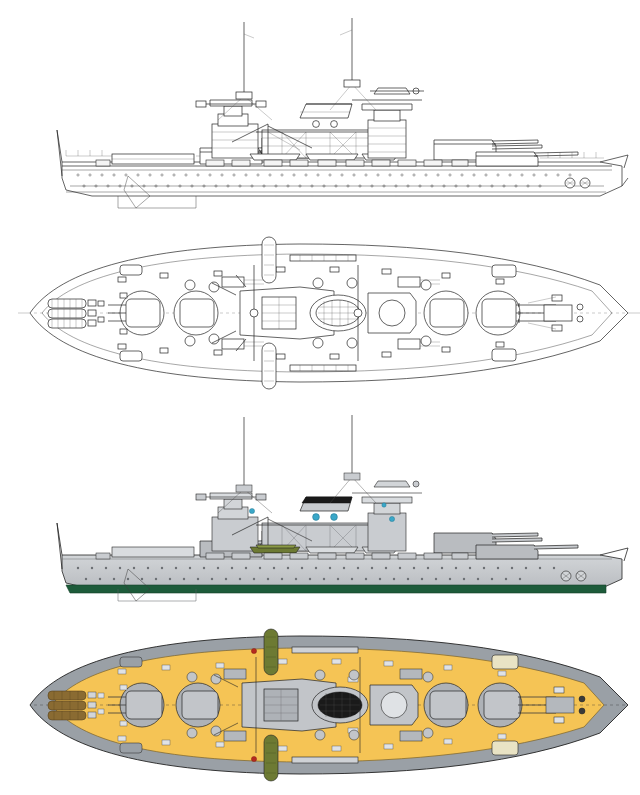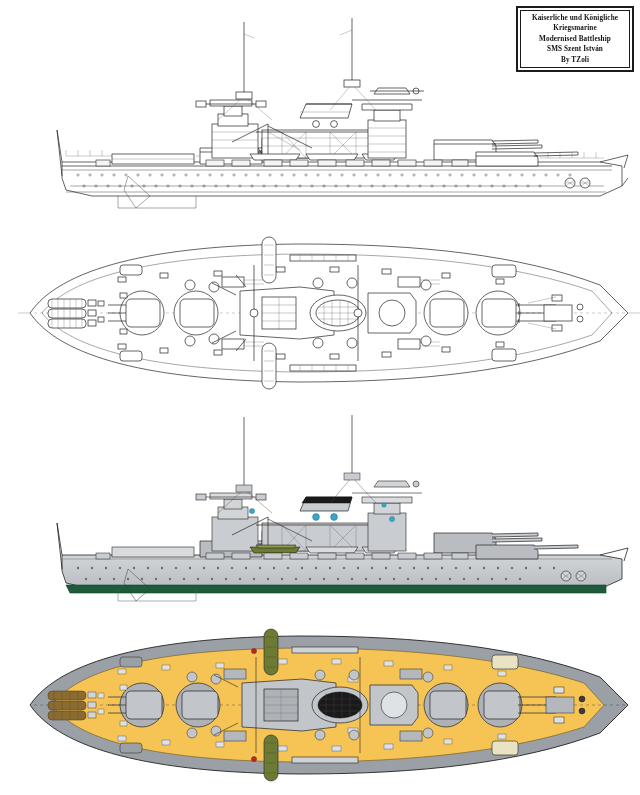--- a/index.html
+++ b/index.html
@@ -770,23 +770,14 @@
         <rect x="554" y="102" width="10" height="6" fill="#dfe2e5"></rect>
       </g>
 
       <g fill="#9aa0a6" stroke="#232323" stroke-width=".5">
         <rect x="120" y="42" width="22" height="10" rx="3"></rect>
         <rect x="120" y="128" width="22" height="10" rx="3"></rect>
       </g>
     </svg>
   </div>
 
-  <div class="title-block">
-    <div class="title-inner">
-      <div class="title-line">Kaiserliche und Königliche</div>
-      <div class="title-line">Kriegsmarine</div>
-      <div class="title-line">Modernised Battleship</div>
-      <div class="title-line">SMS Szent István</div>
-      <div class="title-line">By TZoli</div>
-    </div>
-  </div>
 
 </div>
 
 </body></html>

